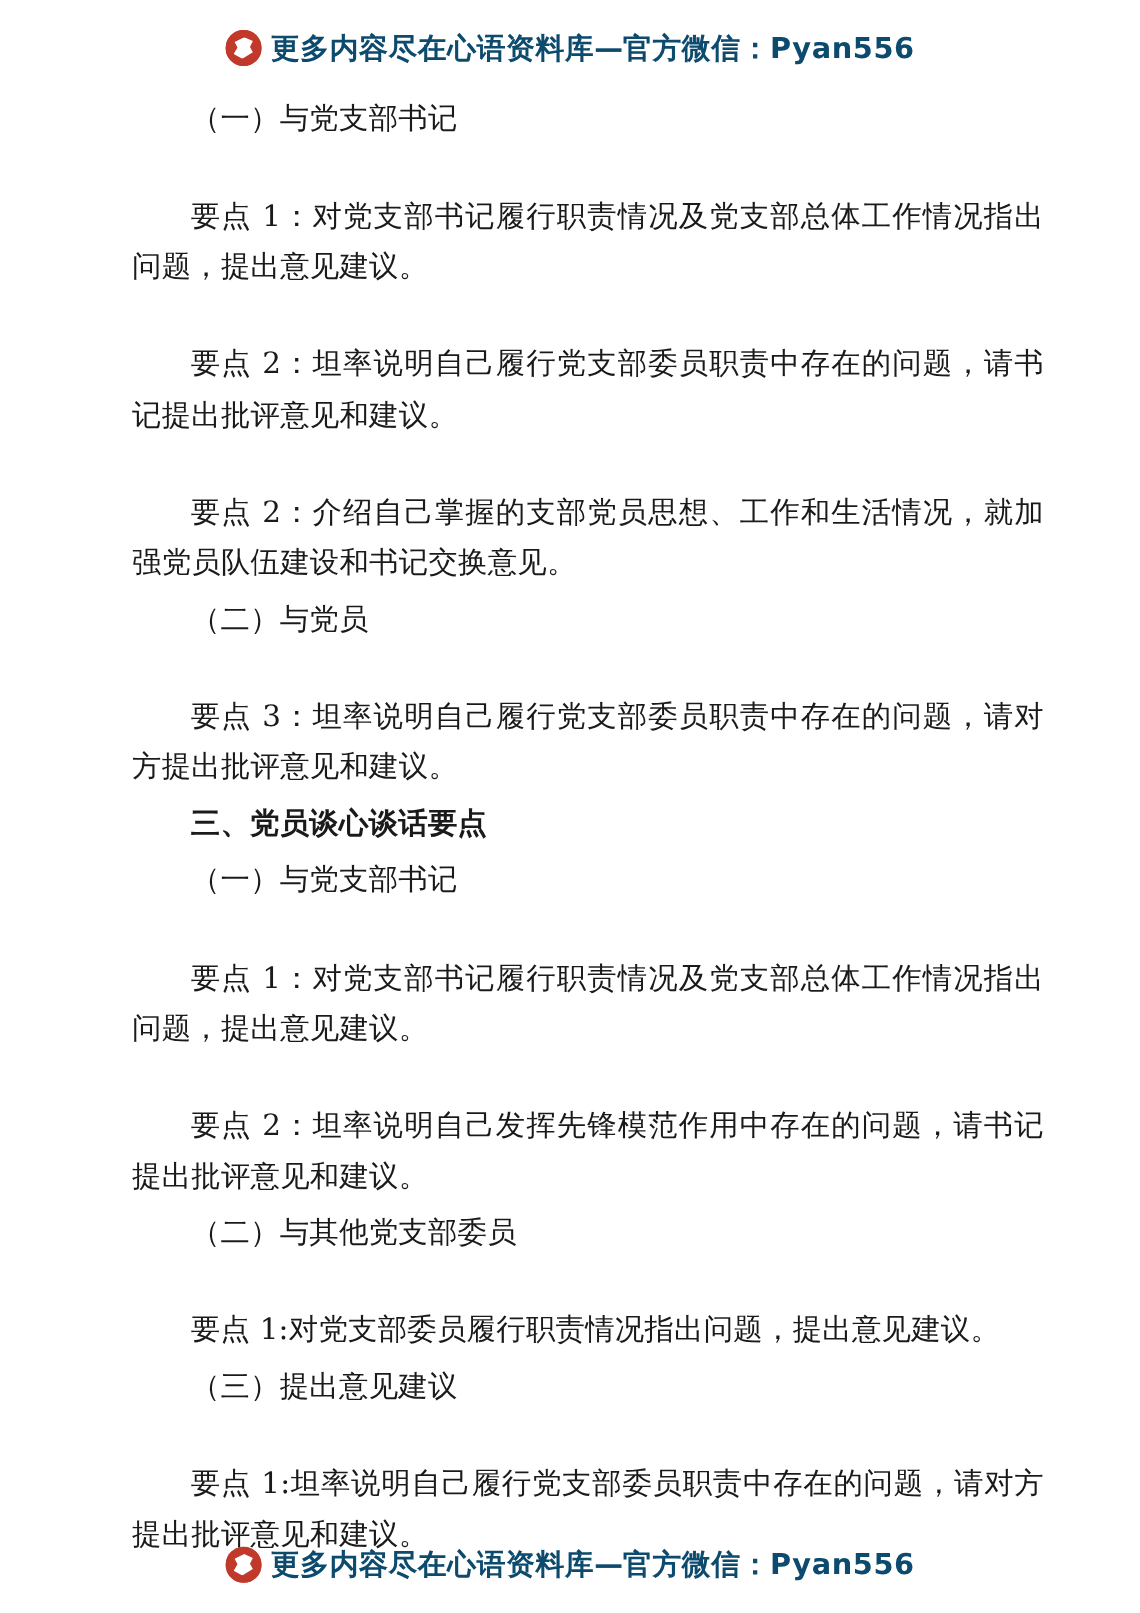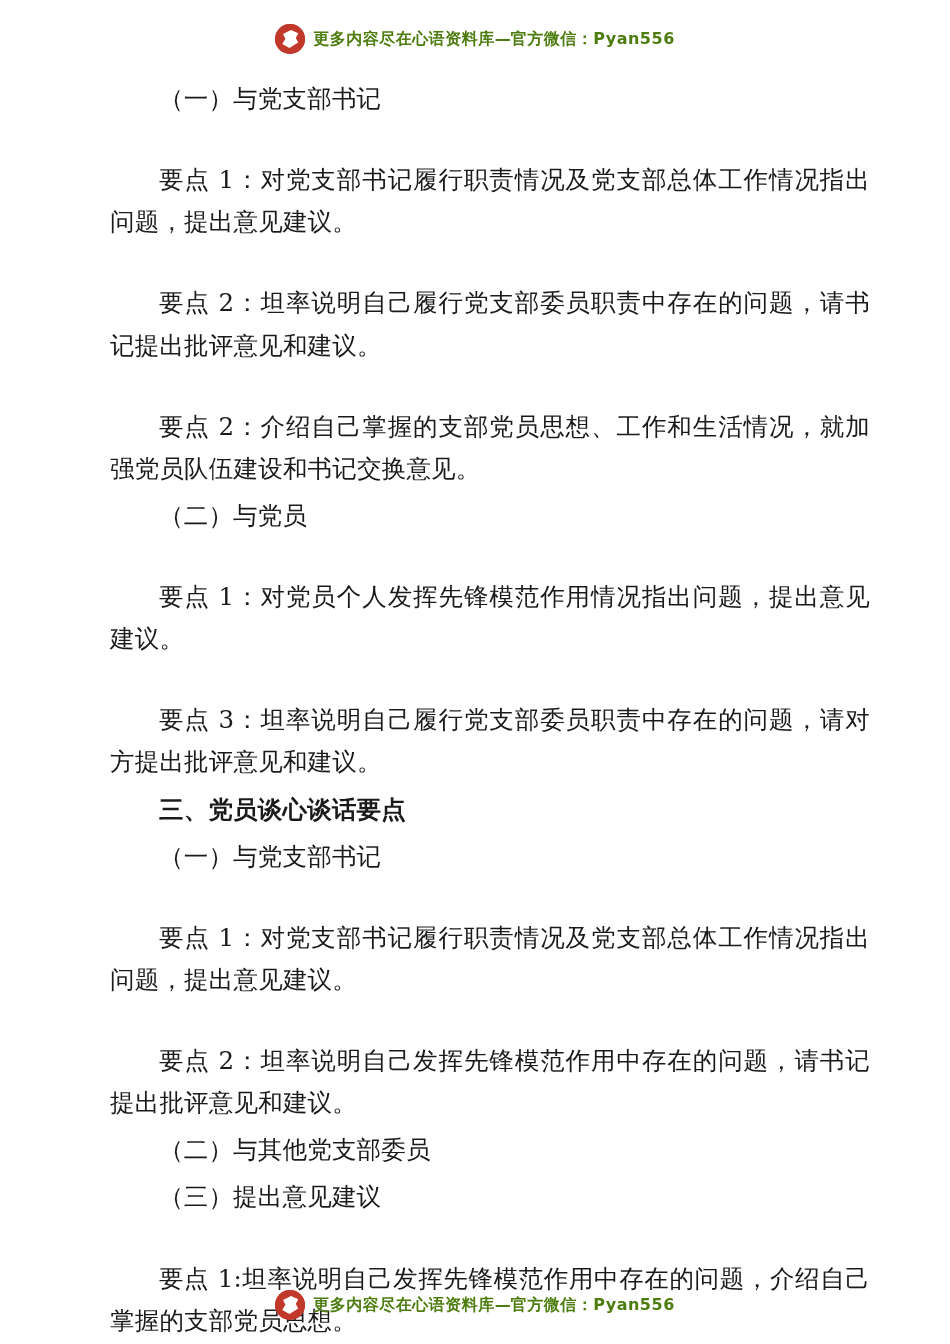--- a/index.html
+++ b/index.html
@@ -55,23 +55,23 @@
     position: absolute;
     left: 7px;
     top: 6px;
     width: 16px;
     height: 18px;
     background: #ffffff;
     clip-path: polygon(55% 0%, 100% 18%, 85% 45%, 100% 70%, 45% 100%, 0% 78%, 20% 48%, 5% 22%);
   }
   .wm-text {
     font-family: "DejaVu Sans", "Liberation Sans", sans-serif;
-    font-size: 16px;
+    font-size: 24px;
     font-weight: bold;
-    color: #4d7c0f;
+    color: #0c4a6e;
     letter-spacing: 0.5px;
     white-space: nowrap;
   }
   .wm-text .wm-sep {
     letter-spacing: 0;
   }
 
   
   .doc {
     position: absolute;
@@ -112,29 +112,29 @@
       <span>更多内容尽在心语资料库</span><span class="wm-sep">—</span><span>官方微信：</span><span>Pyan556</span>
     </span>
   </div>
 
   <div class="doc">
     <p class="heading">（一）与党支部书记</p>
     <p class="indent">要点 1：对党支部书记履行职责情况及党支部总体工作情况指出问题，提出意见建议。</p>
     <p class="indent">要点 2：坦率说明自己履行党支部委员职责中存在的问题，请书记提出批评意见和建议。</p>
     <p class="indent">要点 2：介绍自己掌握的支部党员思想、工作和生活情况，就加强党员队伍建设和书记交换意见。</p>
     <p class="heading">（二）与党员</p>
-    <p class="indent">要点 1：对党员个人发挥先锋模范作用情况指出问题，提出意见建议。</p>
     <p class="indent">要点 3：坦率说明自己履行党支部委员职责中存在的问题，请对方提出批评意见和建议。</p>
     <p class="section-heading">三、党员谈心谈话要点</p>
     <p class="heading">（一）与党支部书记</p>
     <p class="indent">要点 1：对党支部书记履行职责情况及党支部总体工作情况指出问题，提出意见建议。</p>
     <p class="indent">要点 2：坦率说明自己发挥先锋模范作用中存在的问题，请书记提出批评意见和建议。</p>
     <p class="heading">（二）与其他党支部委员</p>
+    <p class="indent">要点 1:对党支部委员履行职责情况指出问题，提出意见建议。</p>
     <p class="heading">（三）提出意见建议</p>
-    <p class="indent">要点 1:坦率说明自己发挥先锋模范作用中存在的问题，介绍自己掌握的支部党员思想。</p>
+    <p class="indent">要点 1:坦率说明自己履行党支部委员职责中存在的问题，请对方提出批评意见和建议。</p>
   </div>
 
   <div class="watermark wm-bottom">
     <span class="wm-logo"></span>
     <span class="wm-text">
       <span>更多内容尽在心语资料库</span><span class="wm-sep">—</span><span>官方微信：</span><span>Pyan556</span>
     </span>
   </div>
 
 </div>

